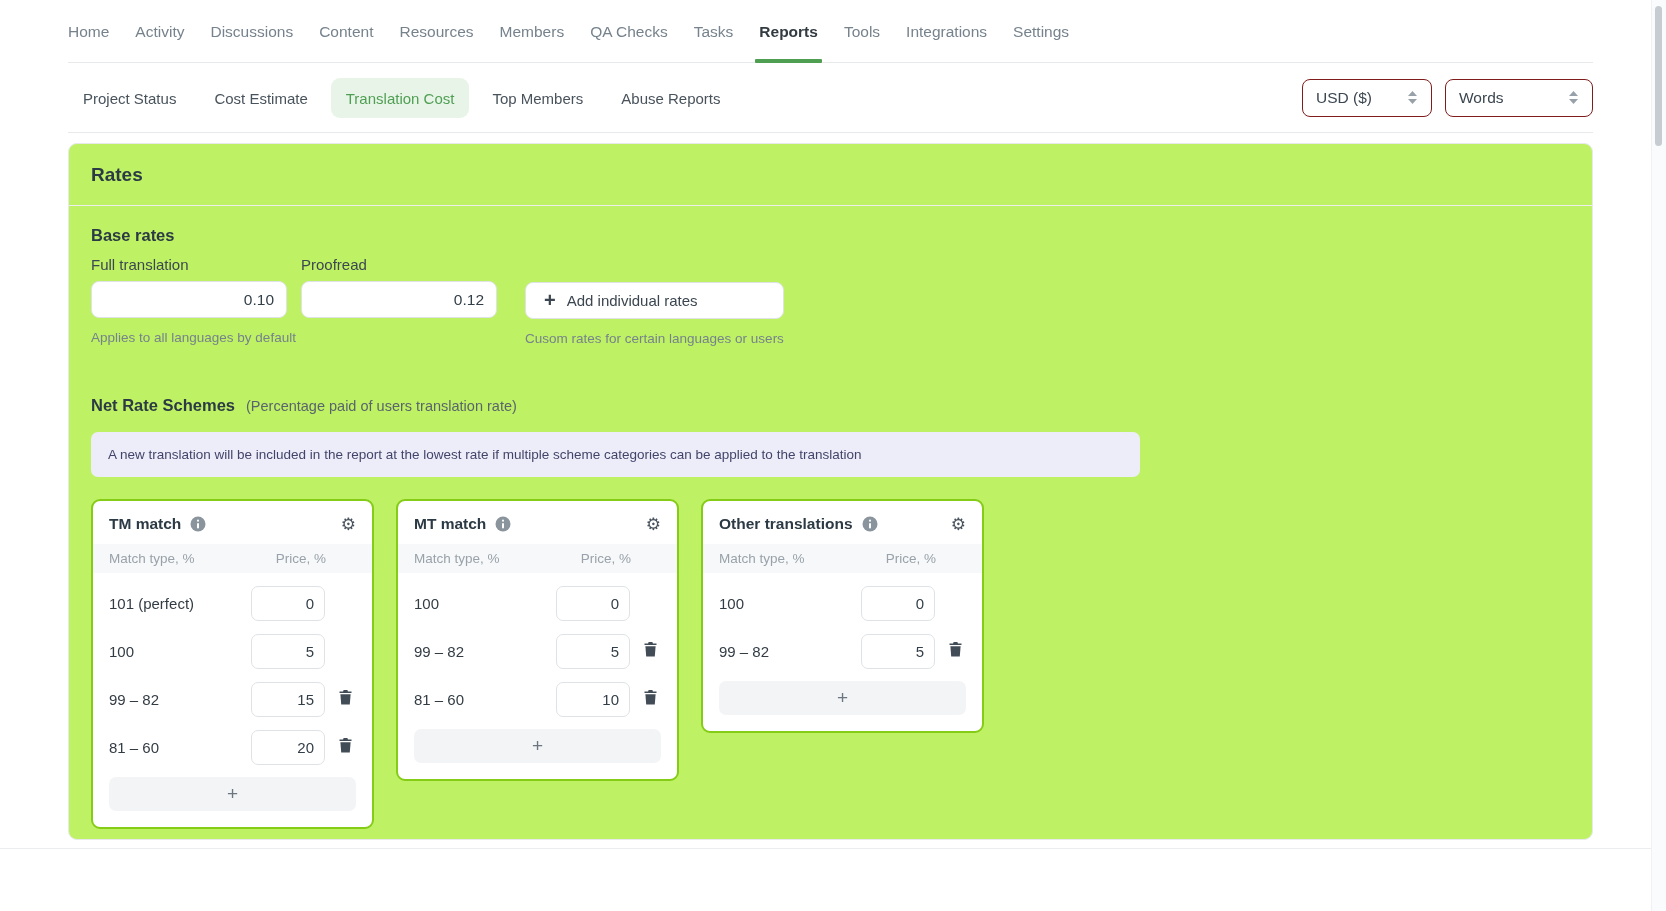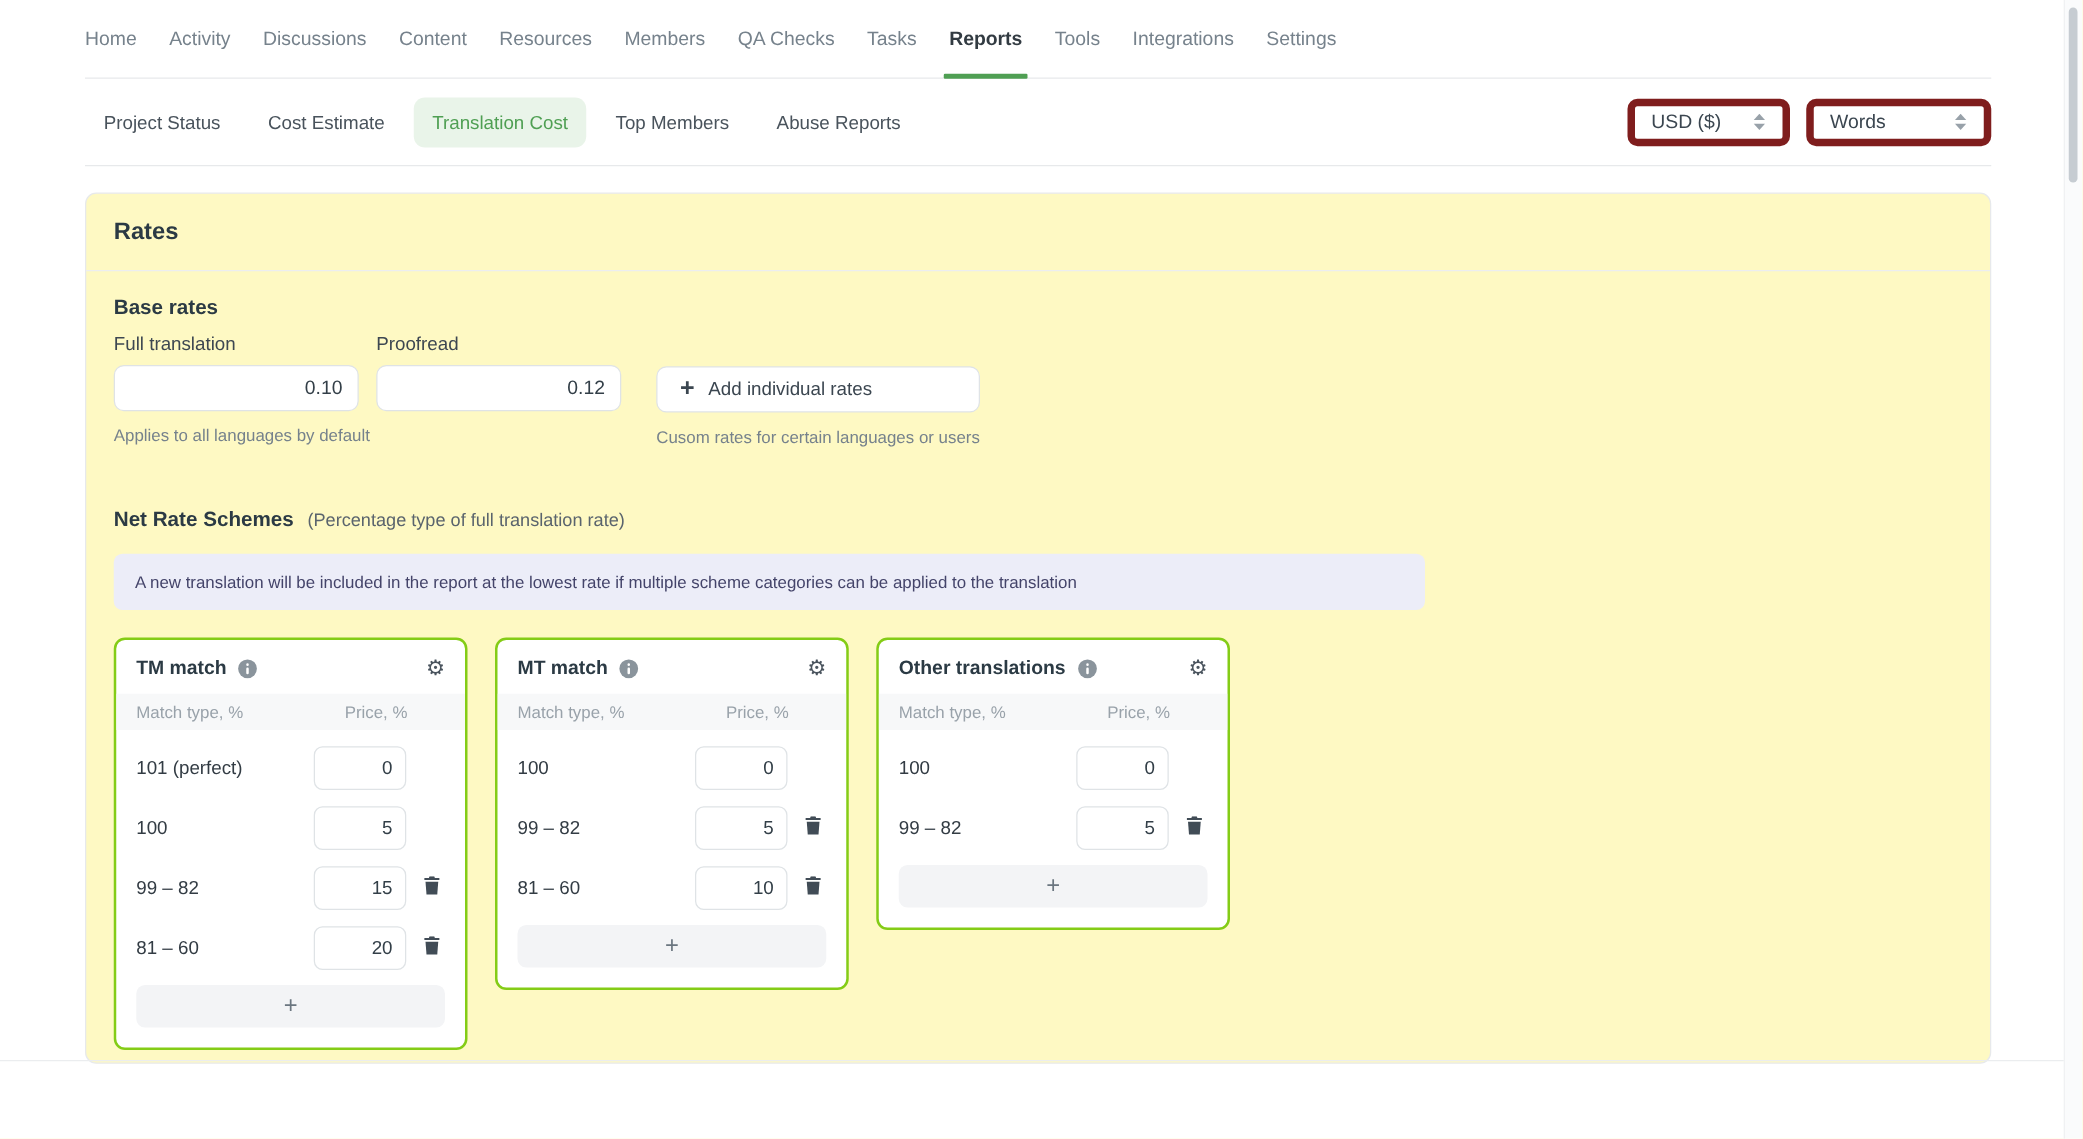--- a/index.html
+++ b/index.html
@@ -19,29 +19,29 @@
   .nav-item.active::after { content:""; position:absolute; left:-4px; right:-4px;
     bottom:-1px; height:4px; background:var(--accent); border-radius:1px; }
 
   
   .subnav { display:flex; align-items:center; gap:8px; padding:15px 0 14px 0;
     border-bottom:1px solid #e7e9eb; }
   .tab { height:40px; display:flex; align-items:center; padding:0 15px;
     font-size:15px; color:#49535c; border-radius:9px; cursor:pointer; }
   .tab.active { background:var(--tab-bg); color:var(--accent); }
   .selects { margin-left:auto; display:flex; gap:13px; }
-  .select { height:38px; border:6px solid #7f1d1d; border-radius:8px; display:flex;
+  .select { height:38px; border:1px solid #7f1d1d; border-radius:8px; display:flex;
     align-items:center; padding:0 13px; font-size:15.5px; color:#3b4650; cursor:pointer;
     background:#fff;justify-content:flex-end; }
   .select.currency { width:130px; }
   .select.units { width:148px; }
   .select .stepper { margin-left:auto; display:flex; }
 
   
-  .panel { margin-top:21px; border:1px solid #e7e9eb; border-radius:9px; background:#fef9c3; }
+  .panel { margin-top:10px; border:1px solid #e7e9eb; border-radius:9px; background:#bef264; }
   .panel-header { height:62px; display:flex; align-items:center; padding:0 22px;
     border-bottom:1px solid #eceef0; }
   .panel-title { font-size:19px; font-weight:bold; color:#2b3a44; }
   .panel-actions { margin-left:auto; display:flex; gap:14px; align-items:center; }
   .btn { height:38px; border-radius:8px; border:1px solid #dfe3e6; background:#fff;
     display:flex; align-items:center; padding:0 18px; font-size:15px; color:#3b4650;
     cursor:pointer; font-family:inherit; }
   .btn.disabled { border-color:#f0f2f3; color:#c4cbd0; cursor:default; }
   .btn .caret { margin-left:11px; display:flex; }
   .badge { margin-left:10px; width:22px; height:22px; border-radius:50%;
@@ -197,21 +197,21 @@
             <span class="plus">+</span>
             <span>Add individual rates</span>
           </button>
           <div class="hint">Cusom rates for certain languages or users</div>
         </div>
       </div>
 
       <div class="nrs">
         <div class="nrs-head">
           <div class="section-heading">Net Rate Schemes</div>
-          <div class="nrs-sub">(Percentage type of full translation rate)</div>
+          <div class="nrs-sub">(Percentage paid of users translation rate)</div>
         </div>
         <div class="banner">A new translation will be included in the report at the lowest rate if multiple scheme categories can be applied to the translation</div>
 
         <div class="schemes" id="schemes">
             <div class="scheme">
     <div class="scheme-header">
       <span class="scheme-title">TM match</span>
       <span class="info-wrap">
         <svg width="16" height="16" viewBox="0 0 16 16">
           <circle cx="8" cy="8" r="7.5" fill="#8a949c"></circle>

